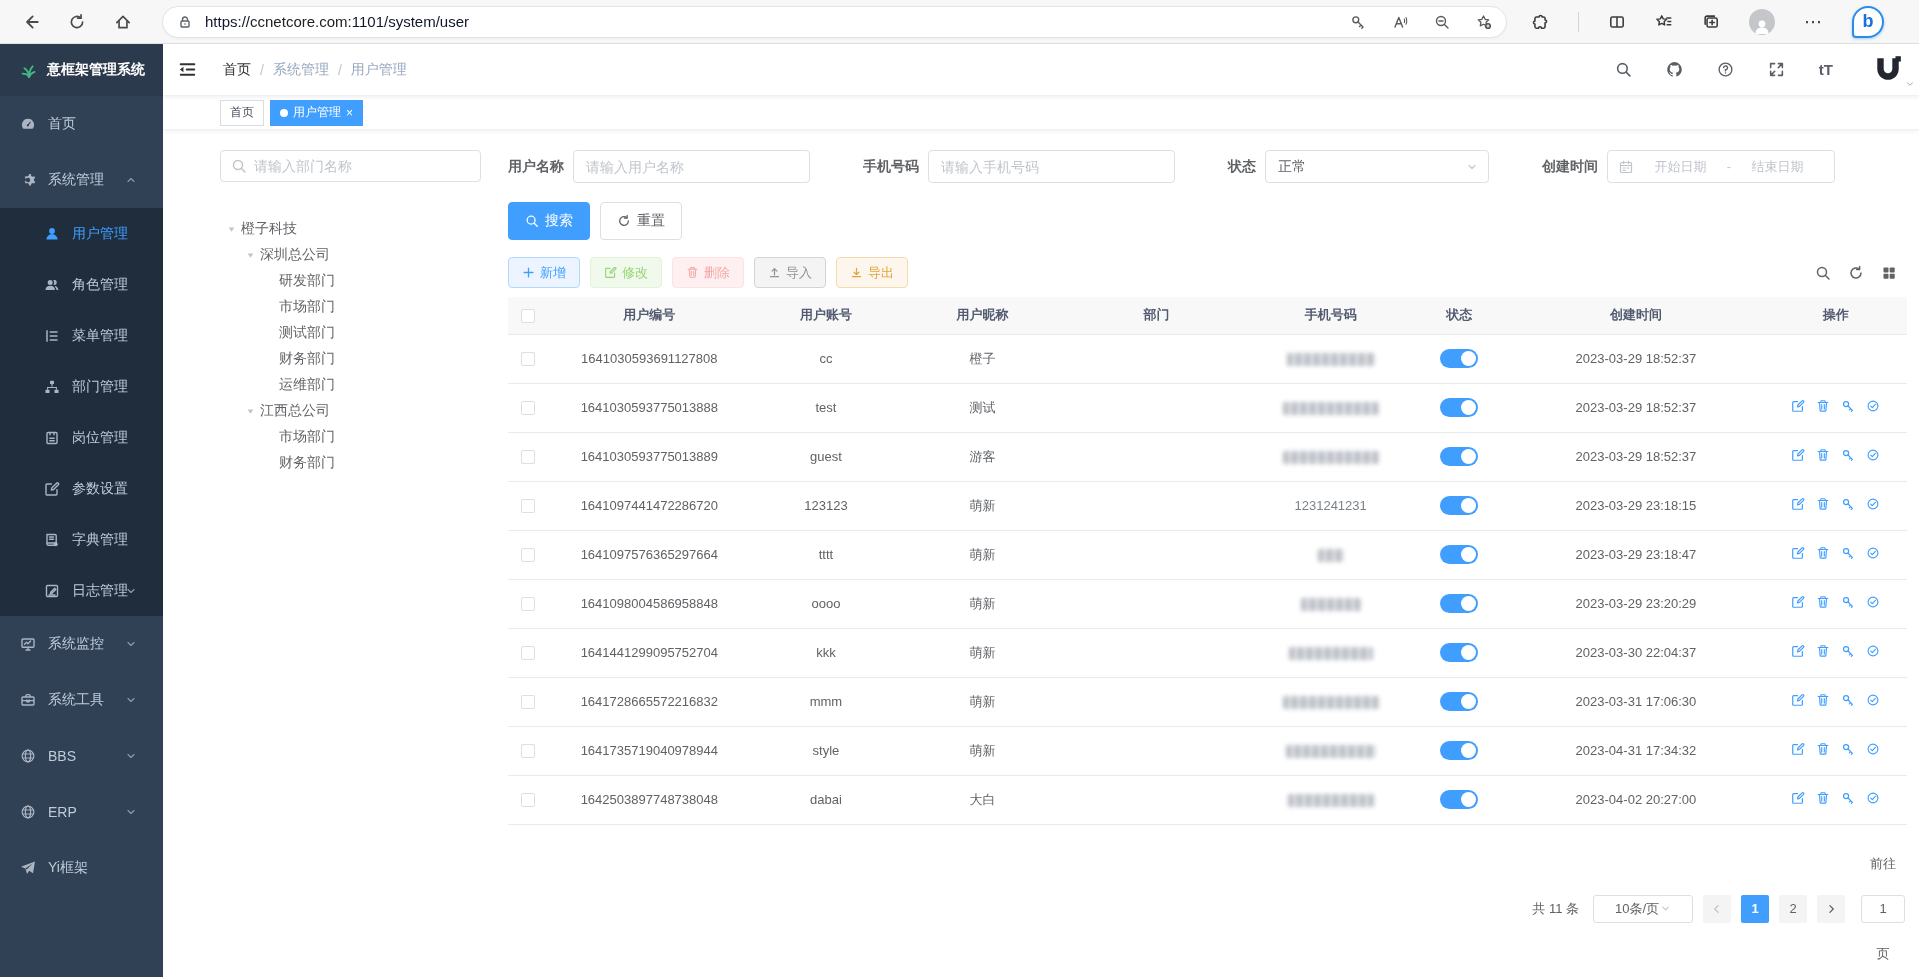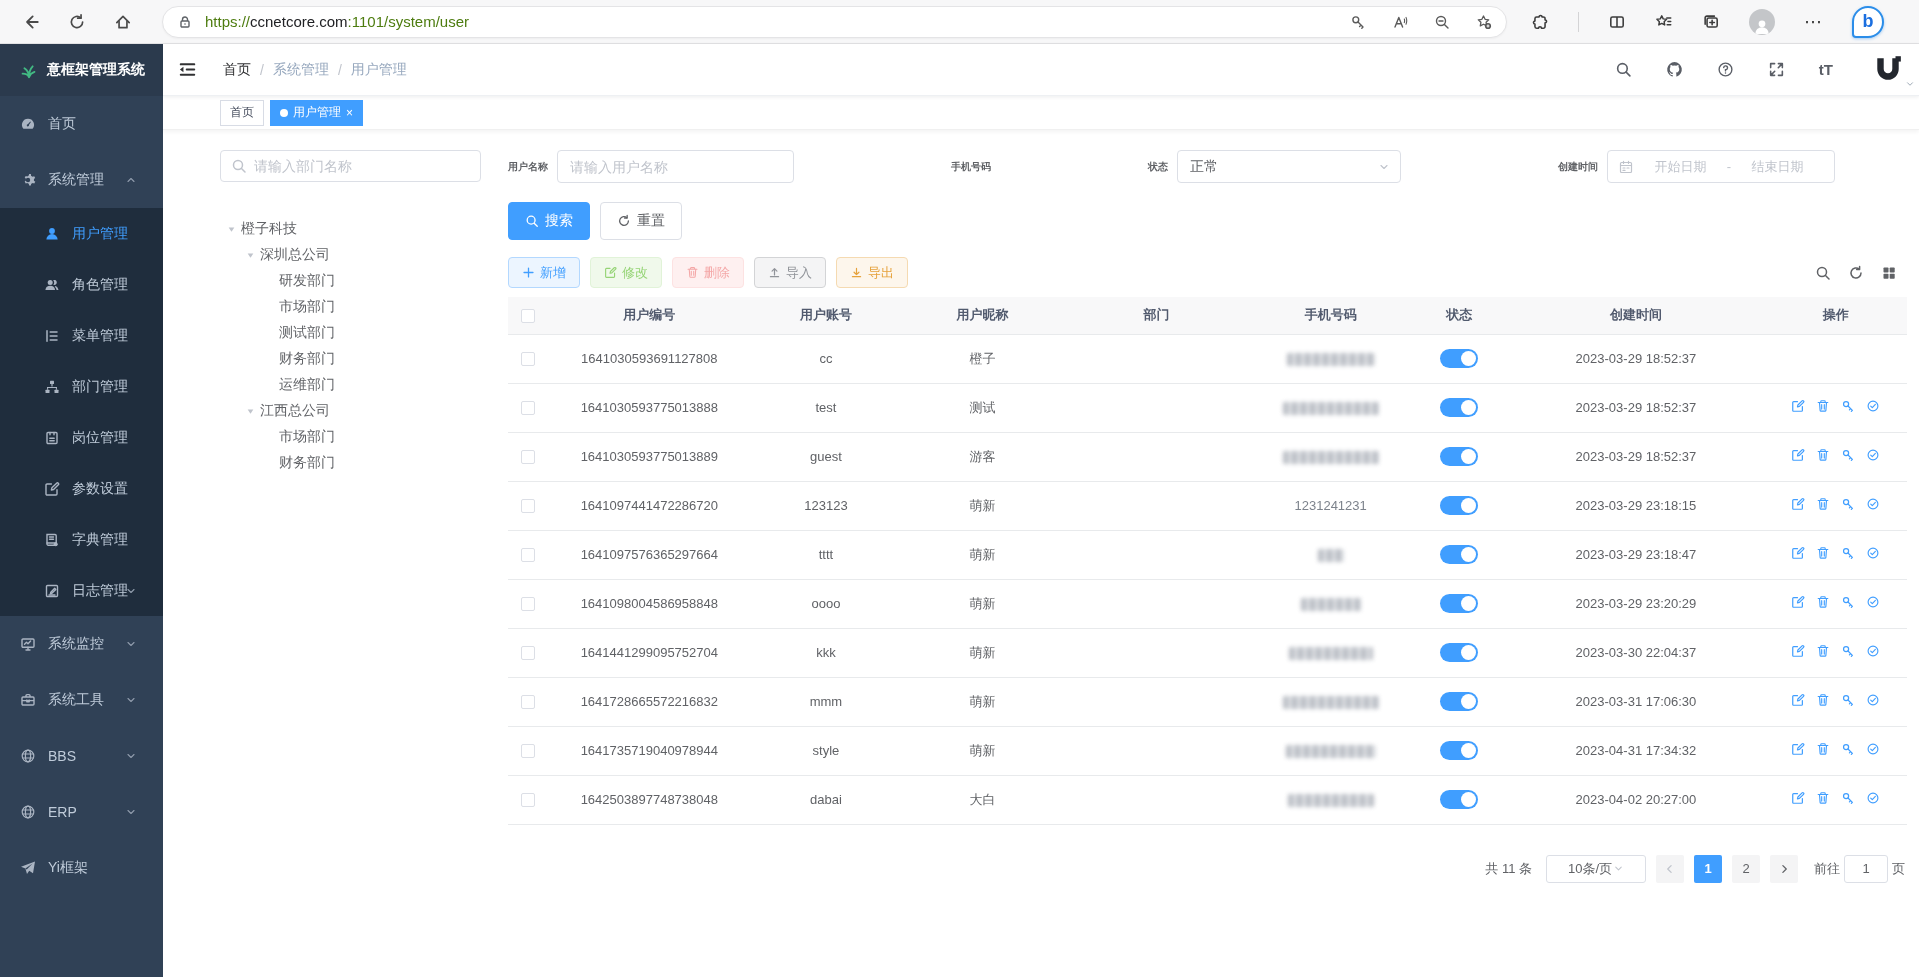--- a/index.html
+++ b/index.html
@@ -10,21 +10,21 @@
   .icon { display:inline-flex; align-items:center; justify-content:center; }
   .icon svg { width:16px; height:16px; display:block; }
 
   
   .browser-bar { height:44px; flex:0 0 44px; background:#f7f7f8; border-bottom:1px solid #e2e2e4; display:flex; align-items:center; }
   .b-left { display:flex; align-items:center; gap:28px; margin-left:22px; color:#4a4a4a; }
   .b-left .icon svg { width:18px; height:18px; }
   .url-pill { margin-left:30px; width:1345px; height:32px; background:#fff; border:1px solid #e4e4e6; border-radius:16px; display:flex; align-items:center; padding:0 14px; box-shadow:0 1px 2px rgba(0,0,0,.04); }
   .url-pill .lock { color:#5f6368; margin-right:12px; }
   .url-text { font-size:15px; color:#202124; flex:1; white-space:nowrap; overflow:hidden; }
-  .url-text .url-host { color:#202124; } .url-text .url-dim { color:#4d7c0f; }
+  .url-text .url-host { color:#202124; } .url-text .url-dim { color:#0f172a; }
   .pill-icons { display:flex; align-items:center; gap:26px; color:#5a5a5a; }
   .b-right { display:flex; align-items:center; gap:29px; margin-left:24px; color:#3c3c3c; }
   .b-right .icon svg { width:18px; height:18px; }
   .b-divider { width:1px; height:20px; background:#d4d4d6; }
   .avatar-circle { width:26px; height:26px; border-radius:50%; background:#c4c6c9; display:flex; align-items:flex-end; justify-content:center; overflow:hidden; }
   .avatar-circle svg { width:18px; height:18px; color:#fff; }
   .ellipsis { font-size:18px; letter-spacing:1px; color:#3c3c3c; }
   .copilot { width:32px; height:32px; border-radius:50% 50% 50% 4px; background:#fff; border:2px solid #2b8de9; display:flex; align-items:center; justify-content:center; font-weight:bold; font-size:18px; color:#1b6fe0; box-shadow:0 1px 3px rgba(43,141,233,.4); }
 
   
@@ -75,21 +75,21 @@
 
   .tree-search { width:261px; height:32px; border:1px solid #dcdfe6; border-radius:4px; display:flex; align-items:center; padding:0 10px; color:#c0c4cc; }
   .tree-search input { border:0; outline:0; flex:1; margin-left:7px; font-size:14px; color:#606266; font-family:inherit; }
   .tree-search input::placeholder { color:#c0c4cc; }
   .tree { margin-top:34px; font-size:14px; color:#606266; }
   .tree-node { height:26px; display:flex; align-items:center; cursor:pointer; }
   .tree-node .caret { color:#c0c4cc; margin-right:5px; }
   .tree-node .caret svg { width:9px; height:9px; }
 
   .filter-row { display:flex; align-items:center; padding-right:72px; }
-  .f-label { font-size:10px; font-weight:bold; color:#606266; white-space:nowrap; }
+  .f-label { font-size:14px; font-weight:bold; color:#606266; white-space:nowrap; }
   .f-input { height:33px; border:1px solid #dcdfe6; border-radius:4px; padding:0 12px; font-size:14px; color:#606266; font-family:inherit; outline:0; }
   .f-input::placeholder { color:#c0c4cc; }
   .grp { display:flex; align-items:center; gap:9px; }
   .sel { height:33px; border:1px solid #dcdfe6; border-radius:4px; display:flex; align-items:center; padding:0 10px 0 12px; font-size:14px; color:#606266; width:224px; cursor:pointer; }
   .sel .sel-chev { margin-left:auto; color:#c0c4cc; }
   .sel .sel-chev svg { width:12px; height:12px; }
   .daterange { height:33px; width:228px; border:1px solid #dcdfe6; border-radius:4px; display:flex; align-items:center; padding:0 10px; font-size:13px; color:#c0c4cc; cursor:pointer; }
   .daterange .icon { color:#c0c4cc; }
   .daterange .d-ph { flex:1; text-align:center; }
 
@@ -125,21 +125,21 @@
   .ops .icon svg { width:14px; height:14px; }
 
   .pager { margin-top:30px; display:flex; align-items:center; justify-content:flex-end; gap:10px; font-size:13px; color:#606266; padding-right:2px; }
   .pager .total { margin-right:4px; }
   .page-size { width:100px; height:28px; border:1px solid #dcdfe6; border-radius:3px; display:flex; align-items:center; justify-content:center; gap:1px; color:#606266; cursor:pointer; }
   .page-size .icon { color:#c0c4cc; } .page-size .icon svg { width:11px; height:11px; }
   .pg { min-width:28px; height:28px; border-radius:2px; background:#f4f4f5; color:#606266; display:inline-flex; align-items:center; justify-content:center; font-size:13px; cursor:pointer; }
   .pg.arrow { color:#606266; } .pg.arrow.disabled { color:#c0c4cc; cursor:default; }
   .pg.arrow svg { width:12px; height:12px; }
   .pg.active { background:#409eff; color:#fff; font-weight:bold; cursor:default; }
-  .goto { display:flex; align-items:center; gap:4px; margin-left:6px; }
+  .goto { display:flex; align-items:center; gap:22px; margin-left:6px;flex-direction:column; }
   .goto input { width:44px; height:28px; border:1px solid #dcdfe6; border-radius:3px; text-align:center; font-size:13px; color:#606266; outline:0; font-family:inherit; }
 </style>
 </head>
 <body>
 
 <div id="screen">
 
   <div class="browser-bar">
     <div class="b-left">
       <span class="icon">
@@ -558,20 +558,21 @@
         </div>
 
         <div class="right-panel">
           <div class="filter-row" style="justify-content:space-between">
             <div class="grp">
               <span class="f-label">用户名称</span>
               <input class="f-input" style="width: 237px;" placeholder="请输入用户名称">
             </div>
             <div class="grp">
               <span class="f-label">手机号码</span>
+              <input class="f-input" style="width: 247px;" placeholder="请输入手机号码">
             </div>
             <div class="grp">
               <span class="f-label">状态</span>
               <span class="sel">
                 <span>正常</span>
                 <span class="icon sel-chev">
                     <svg viewBox="0 0 16 16" fill="none" stroke="currentColor" stroke-width="1.5" stroke-linecap="round" stroke-linejoin="round">
                       <path d="m4 6 4 4 4-4"></path>
                     </svg>
                   </span>

